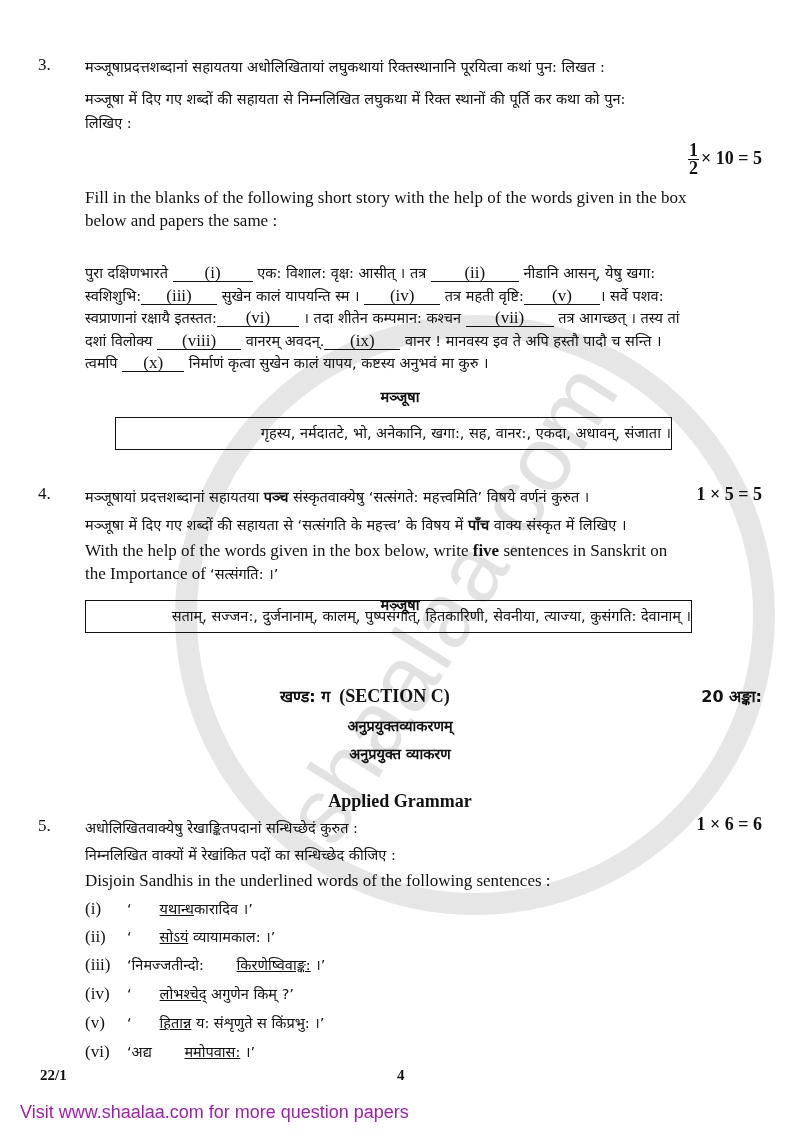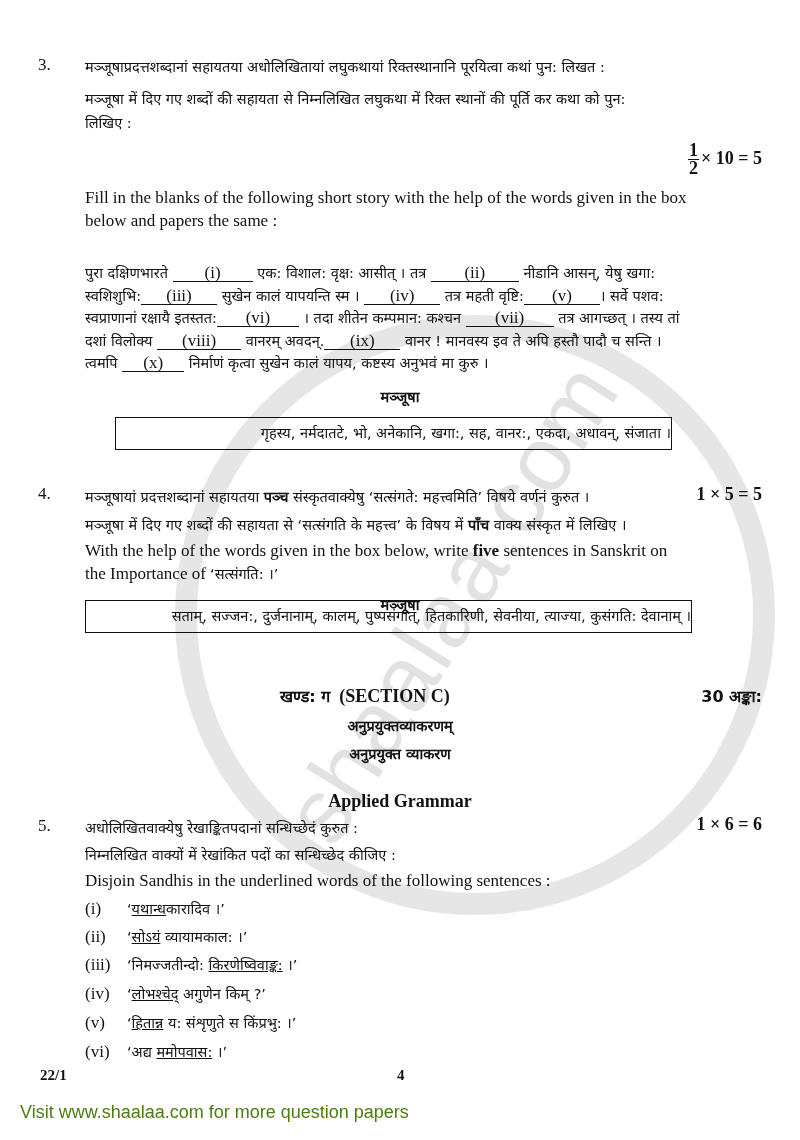--- a/index.html
+++ b/index.html
@@ -28,24 +28,24 @@
     .marks { right: 38px; font-weight: bold; font-size: 18px; }
     .frac { display: inline-flex; flex-direction: column; align-items: center; vertical-align: middle; line-height: 17px; margin-right: 2px; }
     .frac .num { border-bottom: 1.5px solid #111; padding: 0 1px; }
     .story { left: 85px; width: 682px; line-height: 22.5px; font-family: "DejaVu Sans", sans-serif; font-size: 14.5px; text-align: justify; }
     .blank { display: inline-block; border-bottom: 1px solid #111; text-align: center; font-family: "Liberation Serif", serif; font-size: 17px; line-height: 17px; }
     .box-title { left: 0; width: 800px; text-align: center; font-family: "DejaVu Sans", sans-serif; font-weight: bold; font-size: 14.5px; }
     .box { border: 1.5px solid #111; text-align: right; font-family: "DejaVu Sans", sans-serif; font-size: 14.5px; line-height: 30px; }
     .center { left: 0; width: 800px; text-align: center; font-weight: bold; }
     .sub-item { left: 85px; font-size: 17px; }
     .sub-item .roman { display: inline-block; width: 42px; }
-    .u { text-decoration: underline; }
+    .u { text-decoration: underline; margin-left: 28px; }
     .footer-code { left: 40px; top: 1067px; font-weight: bold; font-size: 15px; }
     .footer-page { left: 397px; top: 1067px; font-weight: bold; font-size: 15px; }
-    .footer-link { left: 20px; top: 1102px; font-family: "Liberation Sans", "DejaVu Sans", sans-serif; font-size: 18px; color: #4d7c0f; }
+    .footer-link { left: 20px; top: 1102px; font-family: "Liberation Sans", "DejaVu Sans", sans-serif; font-size: 18px; color: #a21caf; }
     b { font-weight: bold; }
   </style>
 </head>
 <body>
 
 <div class="page">
 
   <div class="watermark-circle"></div>
   <div class="watermark-text">shaalaa.com</div>
 
@@ -115,21 +115,21 @@
     <span>the Importance of</span> <span class="deva">‘सत्संगति: ।’</span>
   </div>
 
   <div class="abs box-title" style="top:594px">मञ्जूषा</div>
   <div class="abs box" style="left:85px; top:600px; width:605px; height:31px">सताम्, सज्जन:, दुर्जनानाम्, कालम्, पुष्पसंगात्, हितकारिणी, सेवनीया, त्याज्या, कुसंगति: देवानाम् ।</div>
 
   <div class="abs" style="left:280px; top:685px; font-weight:bold; font-size:18px">
     <span class="deva" style="font-size:16px">खण्ड: ग</span>&nbsp;&nbsp;<span>(SECTION C)</span>
   </div>
   <div class="abs" style="right:38px; top:685px; font-weight:bold; font-size:18px">
-    <span class="deva" style="font-size:16px">30 अङ्का:</span>
+    <span class="deva" style="font-size:16px">20 अङ्का:</span>
   </div>
   <div class="abs center deva" style="top:715px">अनुप्रयुक्तव्याकरणम्</div>
   <div class="abs center deva" style="top:743px">अनुप्रयुक्त व्याकरण</div>
   <div class="abs center" style="top:791px; font-size:18px">Applied Grammar</div>
 
   <div class="abs qnum" style="top:816px">5.</div>
   <div class="abs line deva" style="top:817px">अधोलिखितवाक्येषु रेखाङ्कितपदानां सन्धिच्छेदं कुरुत :</div>
   <div class="abs marks" style="top:814px">1 × 6 = 6</div>
   <div class="abs line deva" style="top:844px">निम्नलिखित वाक्यों में रेखांकित पदों का सन्धिच्छेद कीजिए :</div>
   <div class="abs line" style="top:870px">Disjoin Sandhis in the underlined words of the following sentences :</div>

